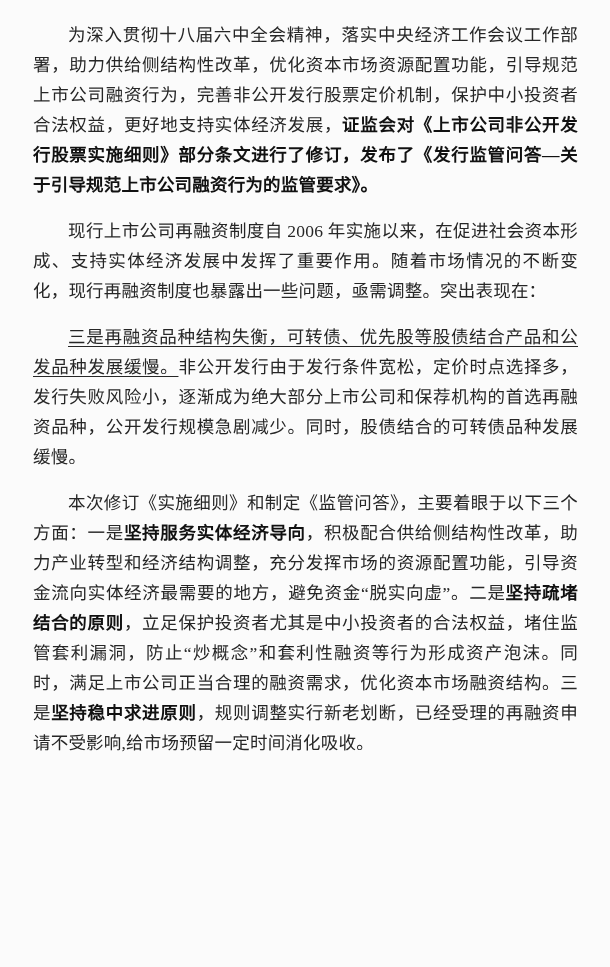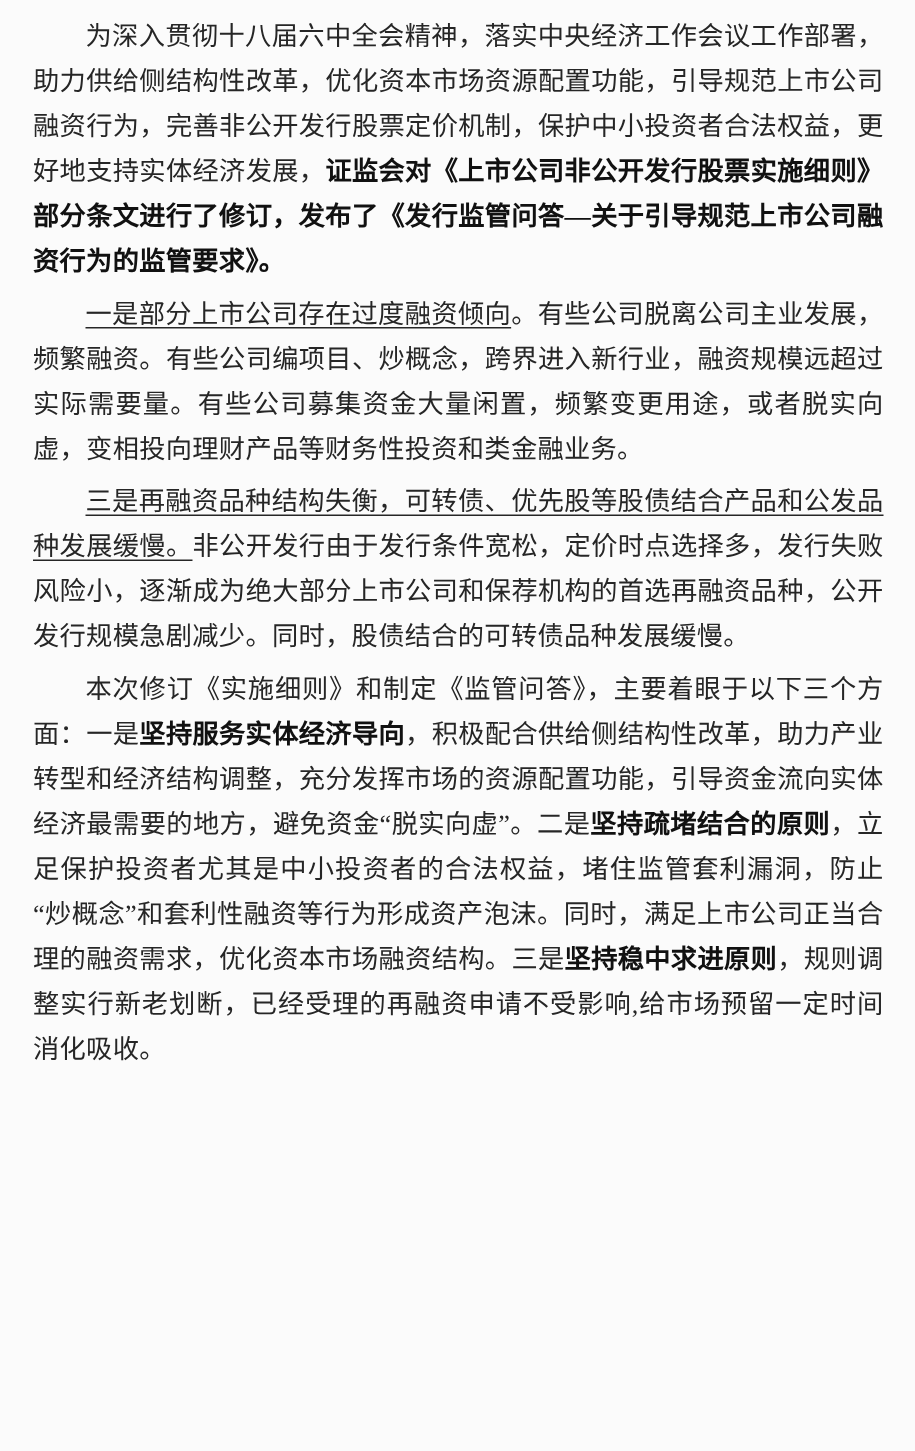--- a/index.html
+++ b/index.html
@@ -17,21 +17,21 @@
     background: #fbfbfb;
     color: #262626;
     font-family: "Liberation Serif", "DejaVu Serif", serif;
     font-size: 17.5px;
     line-height: 30px;
     text-align: justify;
     letter-spacing: 0.2px;
     overflow: hidden;
   }
   .doc-paragraph {
-    margin: 5px;
+    margin: 16px;
     padding: 0;
     text-indent: 2em;
   }
   .run-normal {
     font-weight: normal;
   }
   .run-bold {
     font-weight: bold;
     color: #111111;
   }
@@ -40,17 +40,17 @@
     text-underline-offset: 3px;
     text-decoration-thickness: 1px;
   }
 </style>
 </head>
 <body>
 
 <div class="page">
   <div id="doc-body">
       <p class="doc-paragraph"><span class="run-normal">为深入贯彻十八届六中全会精神，落实中央经济工作会议工作部署，助力供给侧结构性改革，优化资本市场资源配置功能，引导规范上市公司融资行为，完善非公开发行股票定价机制，保护中小投资者合法权益，更好地支持实体经济发展，</span><span class="run-bold">证监会对《上市公司非公开发行股票实施细则》部分条文进行了修订，发布了《发行监管问答—关于引导规范上市公司融资行为的监管要求》。</span></p>
-      <p class="doc-paragraph"><span class="run-underline">一是部分上市公司存在过度融资倾向</span><span class="run-normal">。有些公司脱离公司主业发展，频繁融资。有些公司编项目、炒概念，跨界进入新行业，融资规模远超过实际需要量。有些公司募集资金大量闲置，频繁变更用途，或者脱实向虚，变相投向理财产品等财务性投资和类金融业务。</span></p>
+      <p class="doc-paragraph"><span class="run-normal">现行上市公司再融资制度自 2006 年实施以来，在促进社会资本形成、支持实体经济发展中发挥了重要作用。随着市场情况的不断变化，现行再融资制度也暴露出一些问题，亟需调整。突出表现在：</span></p>
       <p class="doc-paragraph"><span class="run-underline">三是再融资品种结构失衡，可转债、优先股等股债结合产品和公发品种发展缓慢。</span><span class="run-normal">非公开发行由于发行条件宽松，定价时点选择多，发行失败风险小，逐渐成为绝大部分上市公司和保荐机构的首选再融资品种，公开发行规模急剧减少。同时，股债结合的可转债品种发展缓慢。</span></p>
       <p class="doc-paragraph"><span class="run-normal">本次修订《实施细则》和制定《监管问答》，主要着眼于以下三个方面：一是</span><span class="run-bold">坚持服务实体经济导向</span><span class="run-normal">，积极配合供给侧结构性改革，助力产业转型和经济结构调整，充分发挥市场的资源配置功能，引导资金流向实体经济最需要的地方，避免资金“脱实向虚”。二是</span><span class="run-bold">坚持疏堵结合的原则</span><span class="run-normal">，立足保护投资者尤其是中小投资者的合法权益，堵住监管套利漏洞，防止“炒概念”和套利性融资等行为形成资产泡沫。同时，满足上市公司正当合理的融资需求，优化资本市场融资结构。三是</span><span class="run-bold">坚持稳中求进原则</span><span class="run-normal">，规则调整实行新老划断，已经受理的再融资申请不受影响,给市场预留一定时间消化吸收。</span></p>
     </div>
 </div>
 
 </body></html>

